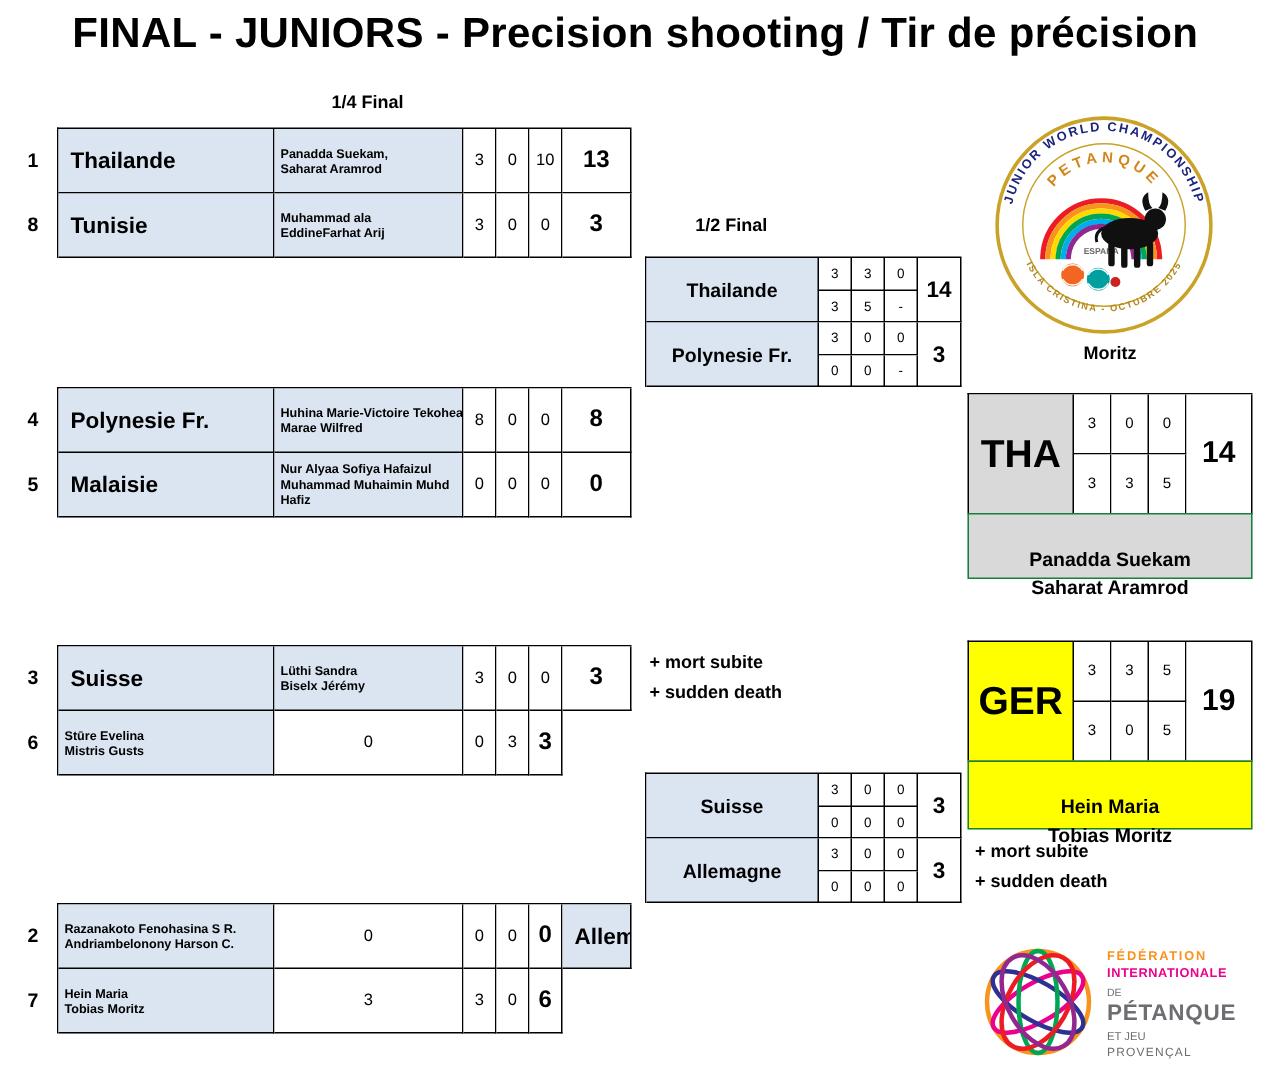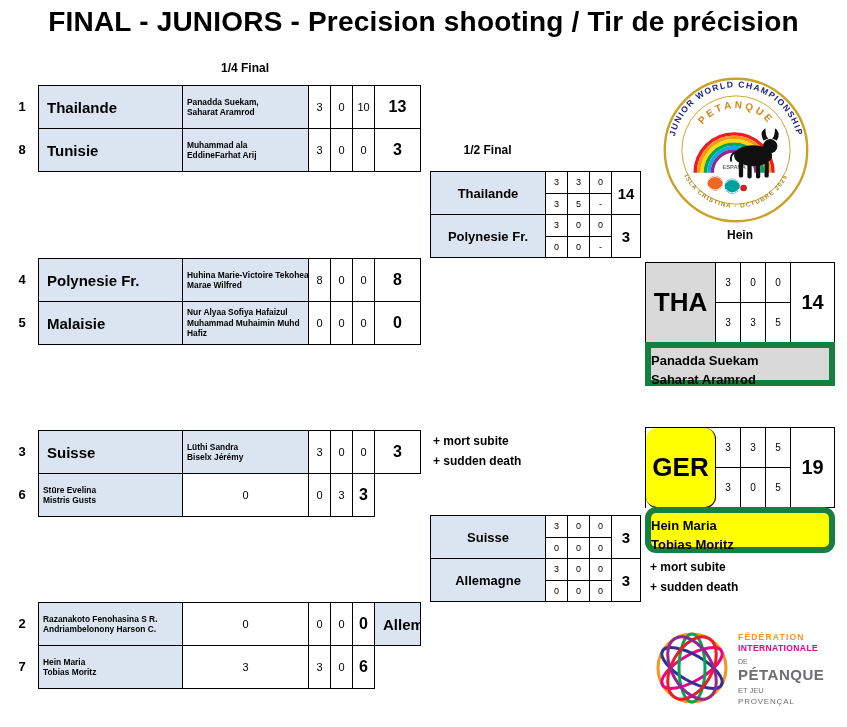--- a/index.html
+++ b/index.html
@@ -32,40 +32,40 @@
   .cell.mini   { font-size:9px; }
   .cell.stotal { font-size:15px; font-weight:bold; }
 
   .finblock { position:absolute; left:645px; }
   .fingrid { position:relative; grid-template-columns:70px 25px 25px 25px 44px;
              grid-template-rows:repeat(2,40px); }
   .cell.code   { font-size:26px; font-weight:bold; }
   .cell.fmini  { font-size:10px; }
   .cell.ftotal { font-size:20px; font-weight:bold; }
   .gray   { background:#d9d9d9 !important; }
-  .yellow { background:#ffff00 !important;border-radius:11px; }
+  .yellow { background:#ffff00 !important; }
 
   .names { position:absolute; left:645px; width:190px; box-sizing:border-box;
-           border:6px solid #15803d; font-weight:bold; font-size:13px;
-           padding-top:3px; line-height:19px; }
+           border:1px solid #15803d; text-align:center; font-weight:bold; font-size:13px;
+           padding-top:20px; line-height:19px; }
   .note { position:absolute; font-size:12px; font-weight:bold; line-height:20px; }
 
   svg text { font-family:"Liberation Sans", sans-serif; }
   .logo { position:absolute; }
 </style>
 </head>
 <body>
 
 <div class="stage">
 
   <div class="title">FINAL - JUNIORS -  Precision shooting  / Tir de précision</div>
 
   <div class="round-label" style="left:180px; top:61px; width:130px">1/4 Final</div>
   <div class="round-label" style="left:430px; top:143px; width:115px">1/2 Final</div>
-  <div class="round-label" style="left:645px; top:228px; width:190px">Hein</div>
+  <div class="round-label" style="left:645px; top:228px; width:190px">Moritz</div>
 
   <div class="qf" style="top:85px">
     <div class="seed" style="top:0">1</div>
     <div class="seed" style="top:43px">8</div>
     <div class="grid qfgrid">
       <div class="cell team">Thailande</div>
       <div class="cell players">
         <div>Panadda Suekam,</div>
         <div>Saharat Aramrod</div>
         <div></div>

